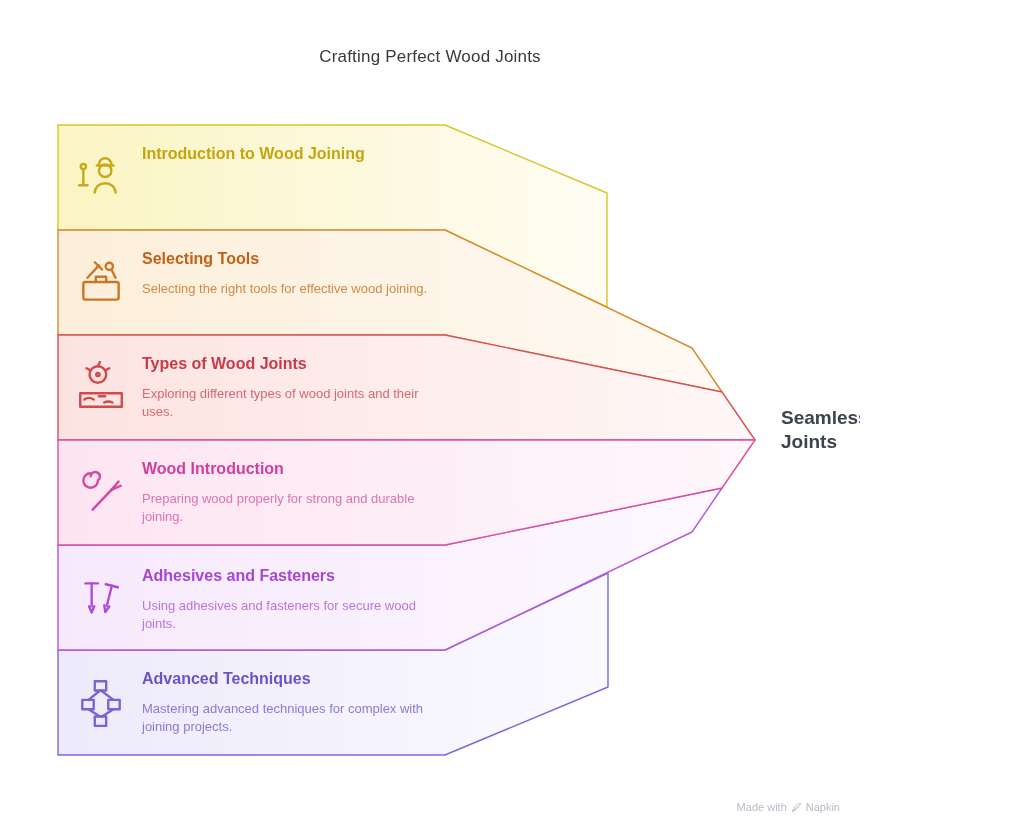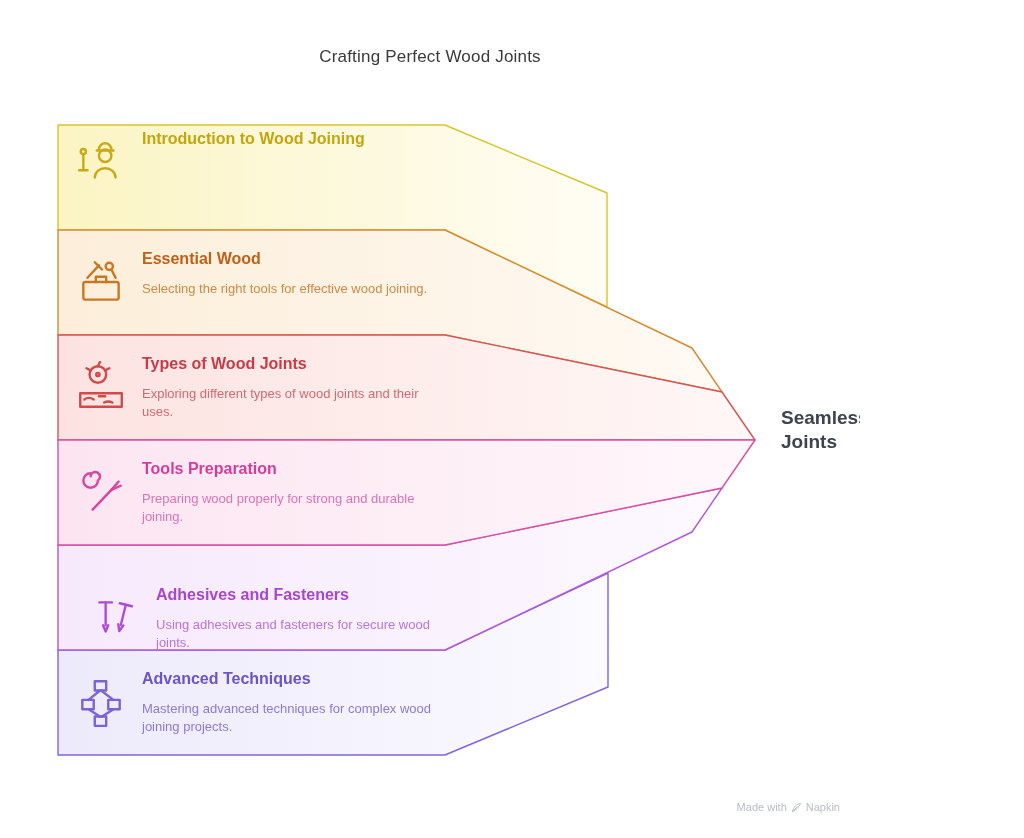--- a/index.html
+++ b/index.html
@@ -61,21 +61,21 @@
         </linearGradient>
     </defs>
     <polygon stroke-width="1.4" stroke-linejoin="round" points="58,125 445,125 607,193 607,307 445,230 58,230" stroke="#d8c52c" fill="url(#grad0)"></polygon>
     <polygon stroke-width="1.4" stroke-linejoin="round" points="58,230 445,230 692,348 722,392 445,335 58,335" stroke="#d58a30" fill="url(#grad1)"></polygon>
     <polygon stroke-width="1.4" stroke-linejoin="round" points="58,335 445,335 722,392 755,440 58,440" stroke="#d65454" fill="url(#grad2)"></polygon>
     <polygon stroke-width="1.4" stroke-linejoin="round" points="58,650 445,650 608,573 608,687 445,755 58,755" stroke="#8066da" fill="url(#grad5)"></polygon>
     <polygon stroke-width="1.4" stroke-linejoin="round" points="58,545 445,545 722,488 692,532 445,650 58,650" stroke="#b457d9" fill="url(#grad4)"></polygon>
     <polygon stroke-width="1.4" stroke-linejoin="round" points="58,440 755,440 722,488 445,545 58,545" stroke="#da4fa4" fill="url(#grad3)"></polygon>
   </svg>
 
-  <div class="step" style="top: 110px; --heading: #c4a50e; --desc: #c9b63c; --icon: #c8aa16;">
+  <div class="step" style="top: 125px; --heading: #c4a50e; --desc: #c9b63c; --icon: #c8aa16;">
     <span class="icon">
       <svg viewBox="0 0 52 52">
         <circle cx="30" cy="19" r="6"></circle>
         <path d="M22 14 h16"></path>
         <path d="M24 13 a6 6 0 0 1 12 0"></path>
         <path d="M20 40 a10 9 0 0 1 20 0"></path>
         <circle cx="9" cy="15" r="2.5"></circle>
         <path d="M9 18 v14"></path>
         <path d="M5 33 h8"></path>
       </svg>
@@ -87,21 +87,21 @@
     <span class="icon">
       <svg viewBox="0 0 52 52">
         <rect x="9" y="25" width="34" height="17" rx="2"></rect>
         <path d="M21 25 v-5 h10 v5"></path>
         <path d="M13 21 L24 9"></path>
         <path d="M20 6 l7 7"></path>
         <circle cx="34" cy="10" r="3.5"></circle>
         <path d="M36 13 L40 21"></path>
       </svg>
     </span>
-    <h2>Essential Wood</h2>
+    <h2>Selecting Tools</h2>
     <p>Selecting the right tools for effective wood joining.</p>
   </div>
 
   <div class="step" style="top: 335px; --heading: #c93a47; --desc: #d46a71; --icon: #d04b4b;">
     <span class="icon">
       <svg viewBox="0 0 52 52">
         <circle cx="23" cy="13" r="8"></circle>
         <circle cx="23" cy="13" r="1.6"></circle>
         <path d="M23 5 l2 -4"></path>
         <path d="M30 9 l4 -2"></path>
@@ -118,25 +118,25 @@
 
   <div class="step" style="top: 440px; --heading: #d53d9c; --desc: #dc74b6; --icon: #d746a0;">
     <span class="icon">
       <svg viewBox="0 0 52 52">
         <path d="M16 7 a7 7 0 1 0 7 7 a4.5 4.5 0 1 0 -7 -4"></path>
         <path d="M18 42 L36 23"></path>
         <path d="M36 23 l7 -8"></path>
         <path d="M36 23 l9 -4"></path>
       </svg>
     </span>
-    <h2>Tools Preparation</h2>
+    <h2>Wood Introduction</h2>
     <p>Preparing wood properly for strong and durable joining.</p>
   </div>
 
-  <div class="step" style="top: 566px; margin-left: 14px; --heading: #a845d1; --desc: #ba75da; --icon: #ae4cd5;">
+  <div class="step" style="top: 547px; --heading: #a845d1; --desc: #ba75da; --icon: #ae4cd5;">
     <span class="icon">
       <svg viewBox="0 0 52 52">
         <path d="M11 10 h12"></path>
         <path d="M17 10 v22"></path>
         <path d="M14.5 32 l2.5 6 2.5 -6"></path>
         <g transform="rotate(14 34 22)">
           <path d="M28 12 h12"></path>
           <path d="M34 12 v20"></path>
           <path d="M31.5 32 l2.5 6 2.5 -6"></path>
         </g>
@@ -153,21 +153,21 @@
         <rect x="8" y="23" width="11" height="9"></rect>
         <rect x="33" y="23" width="11" height="9"></rect>
         <rect x="20" y="39" width="11" height="9"></rect>
         <path d="M25 14 L14 23"></path>
         <path d="M26 14 L38 23"></path>
         <path d="M14 32 L25 39"></path>
         <path d="M38 32 L27 39"></path>
       </svg>
     </span>
     <h2>Advanced Techniques</h2>
-    <p>Mastering advanced techniques for complex wood joining projects.</p>
+    <p>Mastering advanced techniques for complex with joining projects.</p>
   </div>
 
   <div class="result" style="color: rgb(61, 68, 80);">Seamless Wood Joints</div>
 
   <div class="watermark">
     <span>Made with</span>
     <svg width="11" height="11" viewBox="0 0 12 12">
       <path d="M1.5 10.5 C2.5 5.5 6.5 1.8 10.5 1.5 C8.5 5.5 5.5 9 1.5 10.5 Z M1.5 10.5 L7 5" fill="none" stroke="currentColor" stroke-width="1" stroke-linejoin="round"></path>
     </svg>
     <span>Napkin</span>

